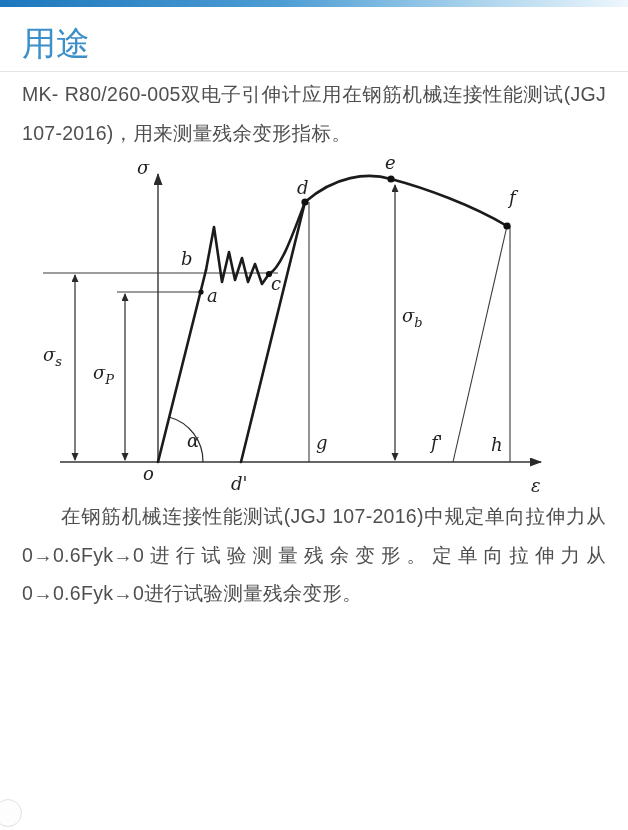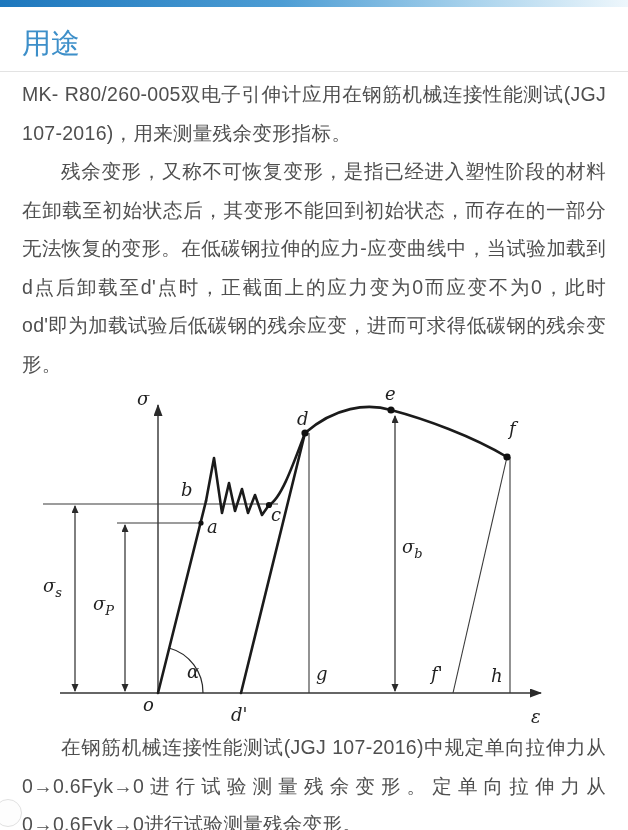--- a/index.html
+++ b/index.html
@@ -6,21 +6,21 @@
   body{
     width:628px;height:830px;background:#ffffff;overflow:hidden;position:relative;
     font-family:"Liberation Sans","DejaVu Sans",sans-serif;
   }
   .top-bar{
     position:absolute;top:0;left:0;width:628px;height:7px;
     background:linear-gradient(to right,#1d77bd 0%,#4d9dd4 45%,#a8d2ec 75%,#eef7fc 100%);
   }
   .content{padding:0 22px;}
   .page-title{
-    margin:26px 0 0 0;font-size:29px;font-weight:500;color:#3d8fc9;line-height:34px;
+    margin:26px 0 0 0;font-size:34px;font-weight:500;color:#3d8fc9;line-height:34px;
   }
   .divider{
     border:none;border-top:1px solid #e3e3e3;margin:11px -22px 0 -22px;
   }
   p.body-text{
     margin:0;font-size:19.5px;line-height:38.5px;color:#4f4f4f;letter-spacing:.3px;
     text-align:justify;
   }
   p.first{margin-top:3px;}
   p.indent{text-indent:2em;}
@@ -38,21 +38,20 @@
 </head>
 <body>
 
 <div class="top-bar"></div>
 
 <div class="content">
   <h1 class="page-title">用途</h1>
   <hr class="divider">
 
   <p class="body-text first">MK- R80/260-005双电子引伸计应用在钢筋机械连接性能测试(JGJ 107-2016)，用来测量残余变形指标。</p>
-  <p class="body-text indent">残余变形，又称不可恢复变形，是指已经进入塑性阶段的材料在卸载至初始状态后，其变形不能回到初始状态，而存在的一部分无法恢复的变形。在低碳钢拉伸的应力-应变曲线中，当试验加载到d点后卸载至d'点时，正截面上的应力变为0而应变不为0，此时od'即为加载试验后低碳钢的残余应变，进而可求得低碳钢的残余变形。</p>
 
   <div class="figure-wrap">
     <svg width="545" height="345" viewBox="0 0 545 345">
       <defs>
         <marker id="ah" markerWidth="9" markerHeight="8" refX="7" refY="3.5" orient="auto" markerUnits="userSpaceOnUse">
           <path d="M0,0 L8,3.5 L0,7 z" fill="#2a2a2a"></path>
         </marker>
         <marker id="ahs" markerWidth="9" markerHeight="8" refX="7" refY="3.5" orient="auto-start-reverse" markerUnits="userSpaceOnUse">
           <path d="M0,0 L8,3.5 L0,7 z" fill="#2a2a2a"></path>
         </marker>

